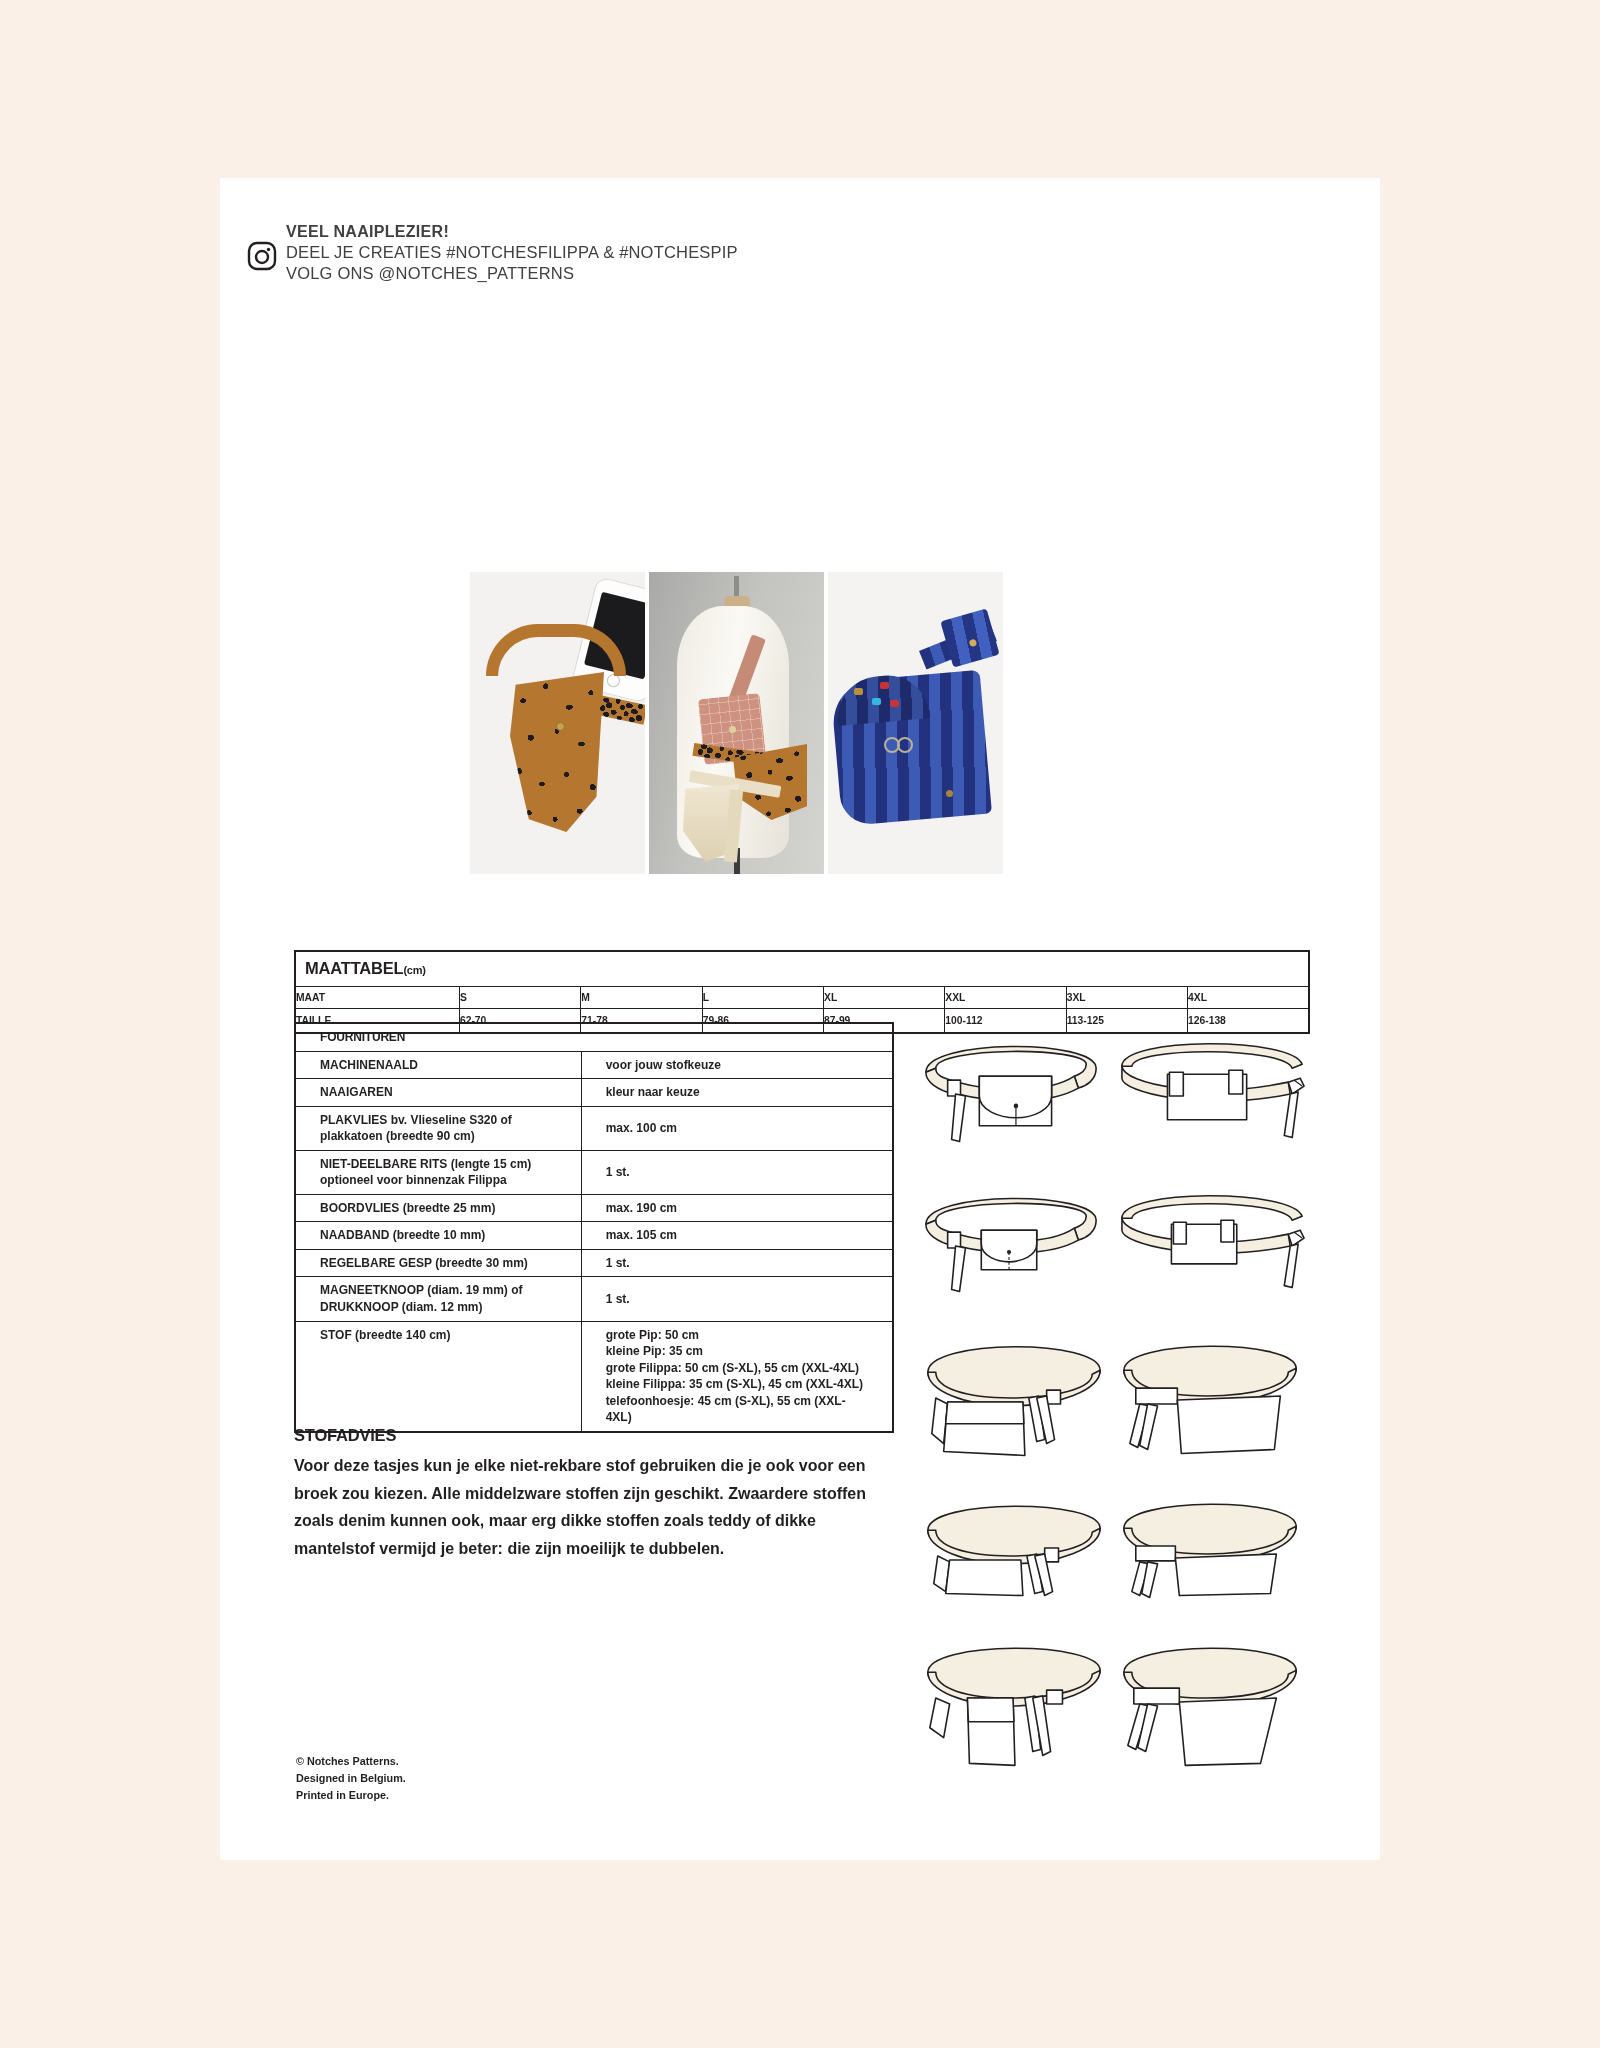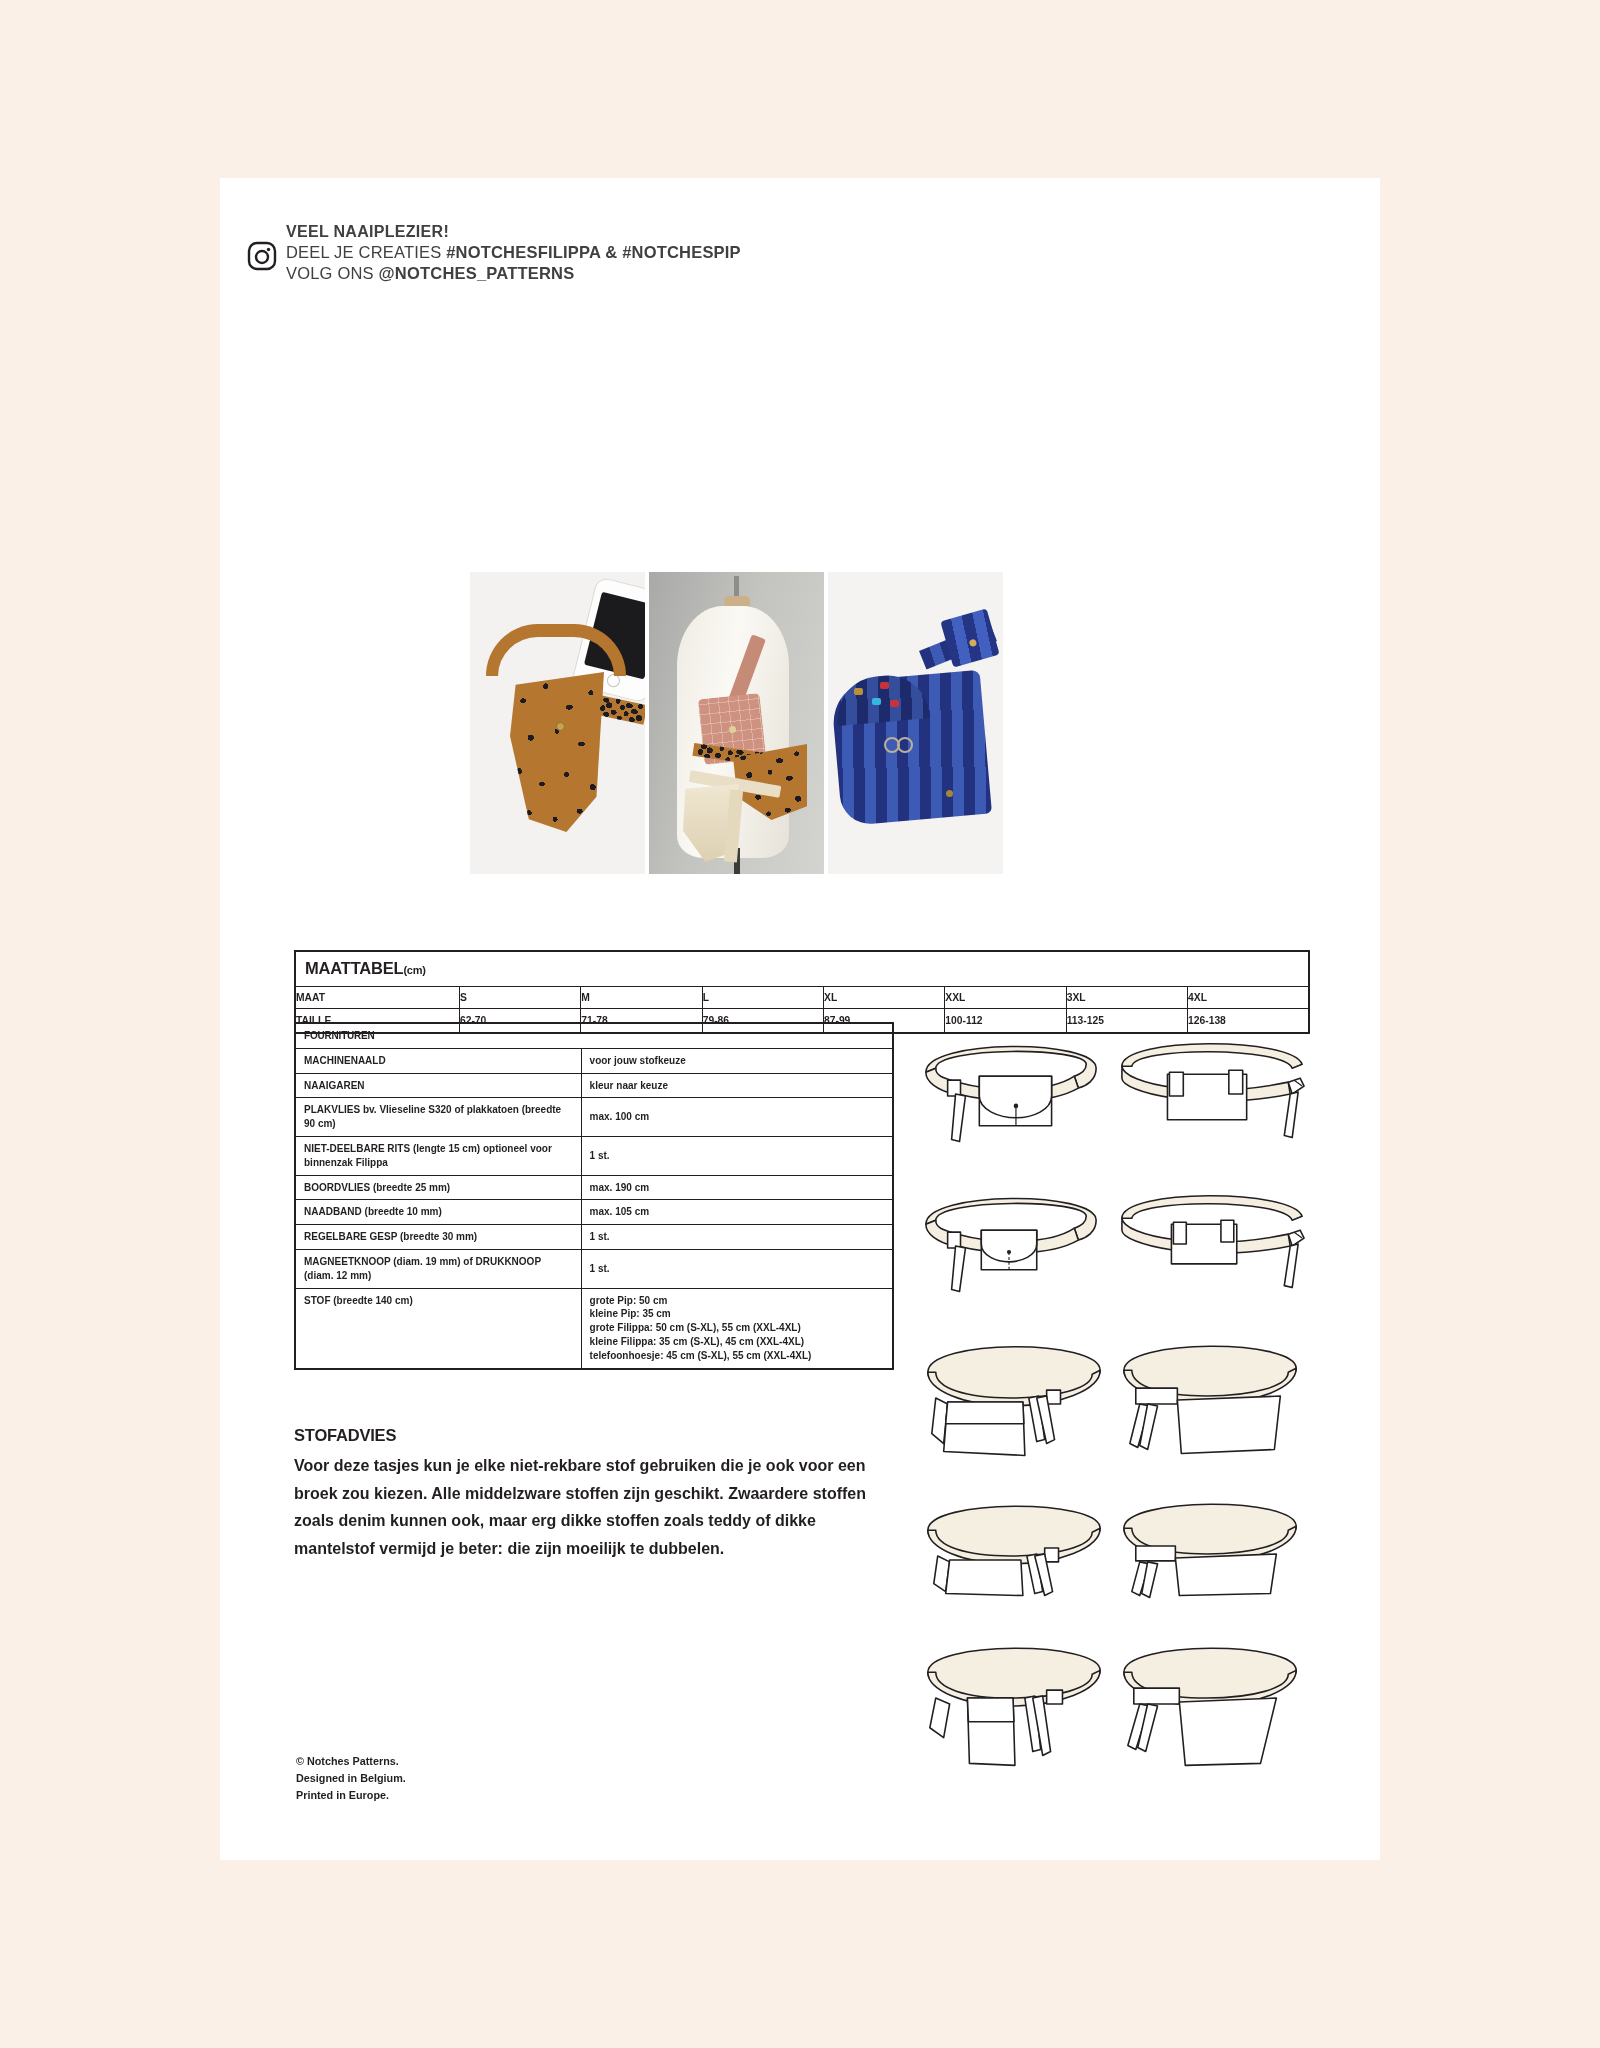--- a/index.html
+++ b/index.html
@@ -40,21 +40,21 @@
   .social-lines { line-height: 1.27; }
   .social-line {
     font-size: 16.5px;
     letter-spacing: 0.2px;
     color: #404040;
     white-space: nowrap;
     font-weight: bold;
   }
   .social-line.l1 { font-size: 16px; letter-spacing: 0.3px; }
   .social-line.l2, .social-line.l3 { font-weight: 500; }
-  .social-line .bold { font-weight: bold; }
+  .social-line .bold { font-weight: normal; }
 
   
   .photos {
     position: absolute;
     left: 470px;
     top: 572px;
     display: flex;
     gap: 4px;
   }
   .photo {
@@ -291,21 +291,21 @@
 
   
   .fournituren {
     position: absolute;
     left: 294px;
     top: 1022px;
     width: 600px;
   }
   .fournituren col.fa { width: 287px; }
   .fournituren col.fb { width: 313px; }
-  .fournituren td { font-size: 10px; line-height: 1.38; padding: 5px 8px; }
+  .fournituren td { font-size: 12px; line-height: 1.38; padding: 5px 24px; }
   .fournituren .nm { font-weight: bold; }
   .fournituren .nm .reg { font-weight: bold; }
   .fournituren .val { font-weight: bold; }
   .fournituren .stof-list { font-weight: bold; }
   .fournituren .stof-list .lbl { font-weight: bold; }
   .fournituren .stof-cell { vertical-align: top; }
   .fournituren .stof-name { vertical-align: top; }
 
   
   .stofadvies {

